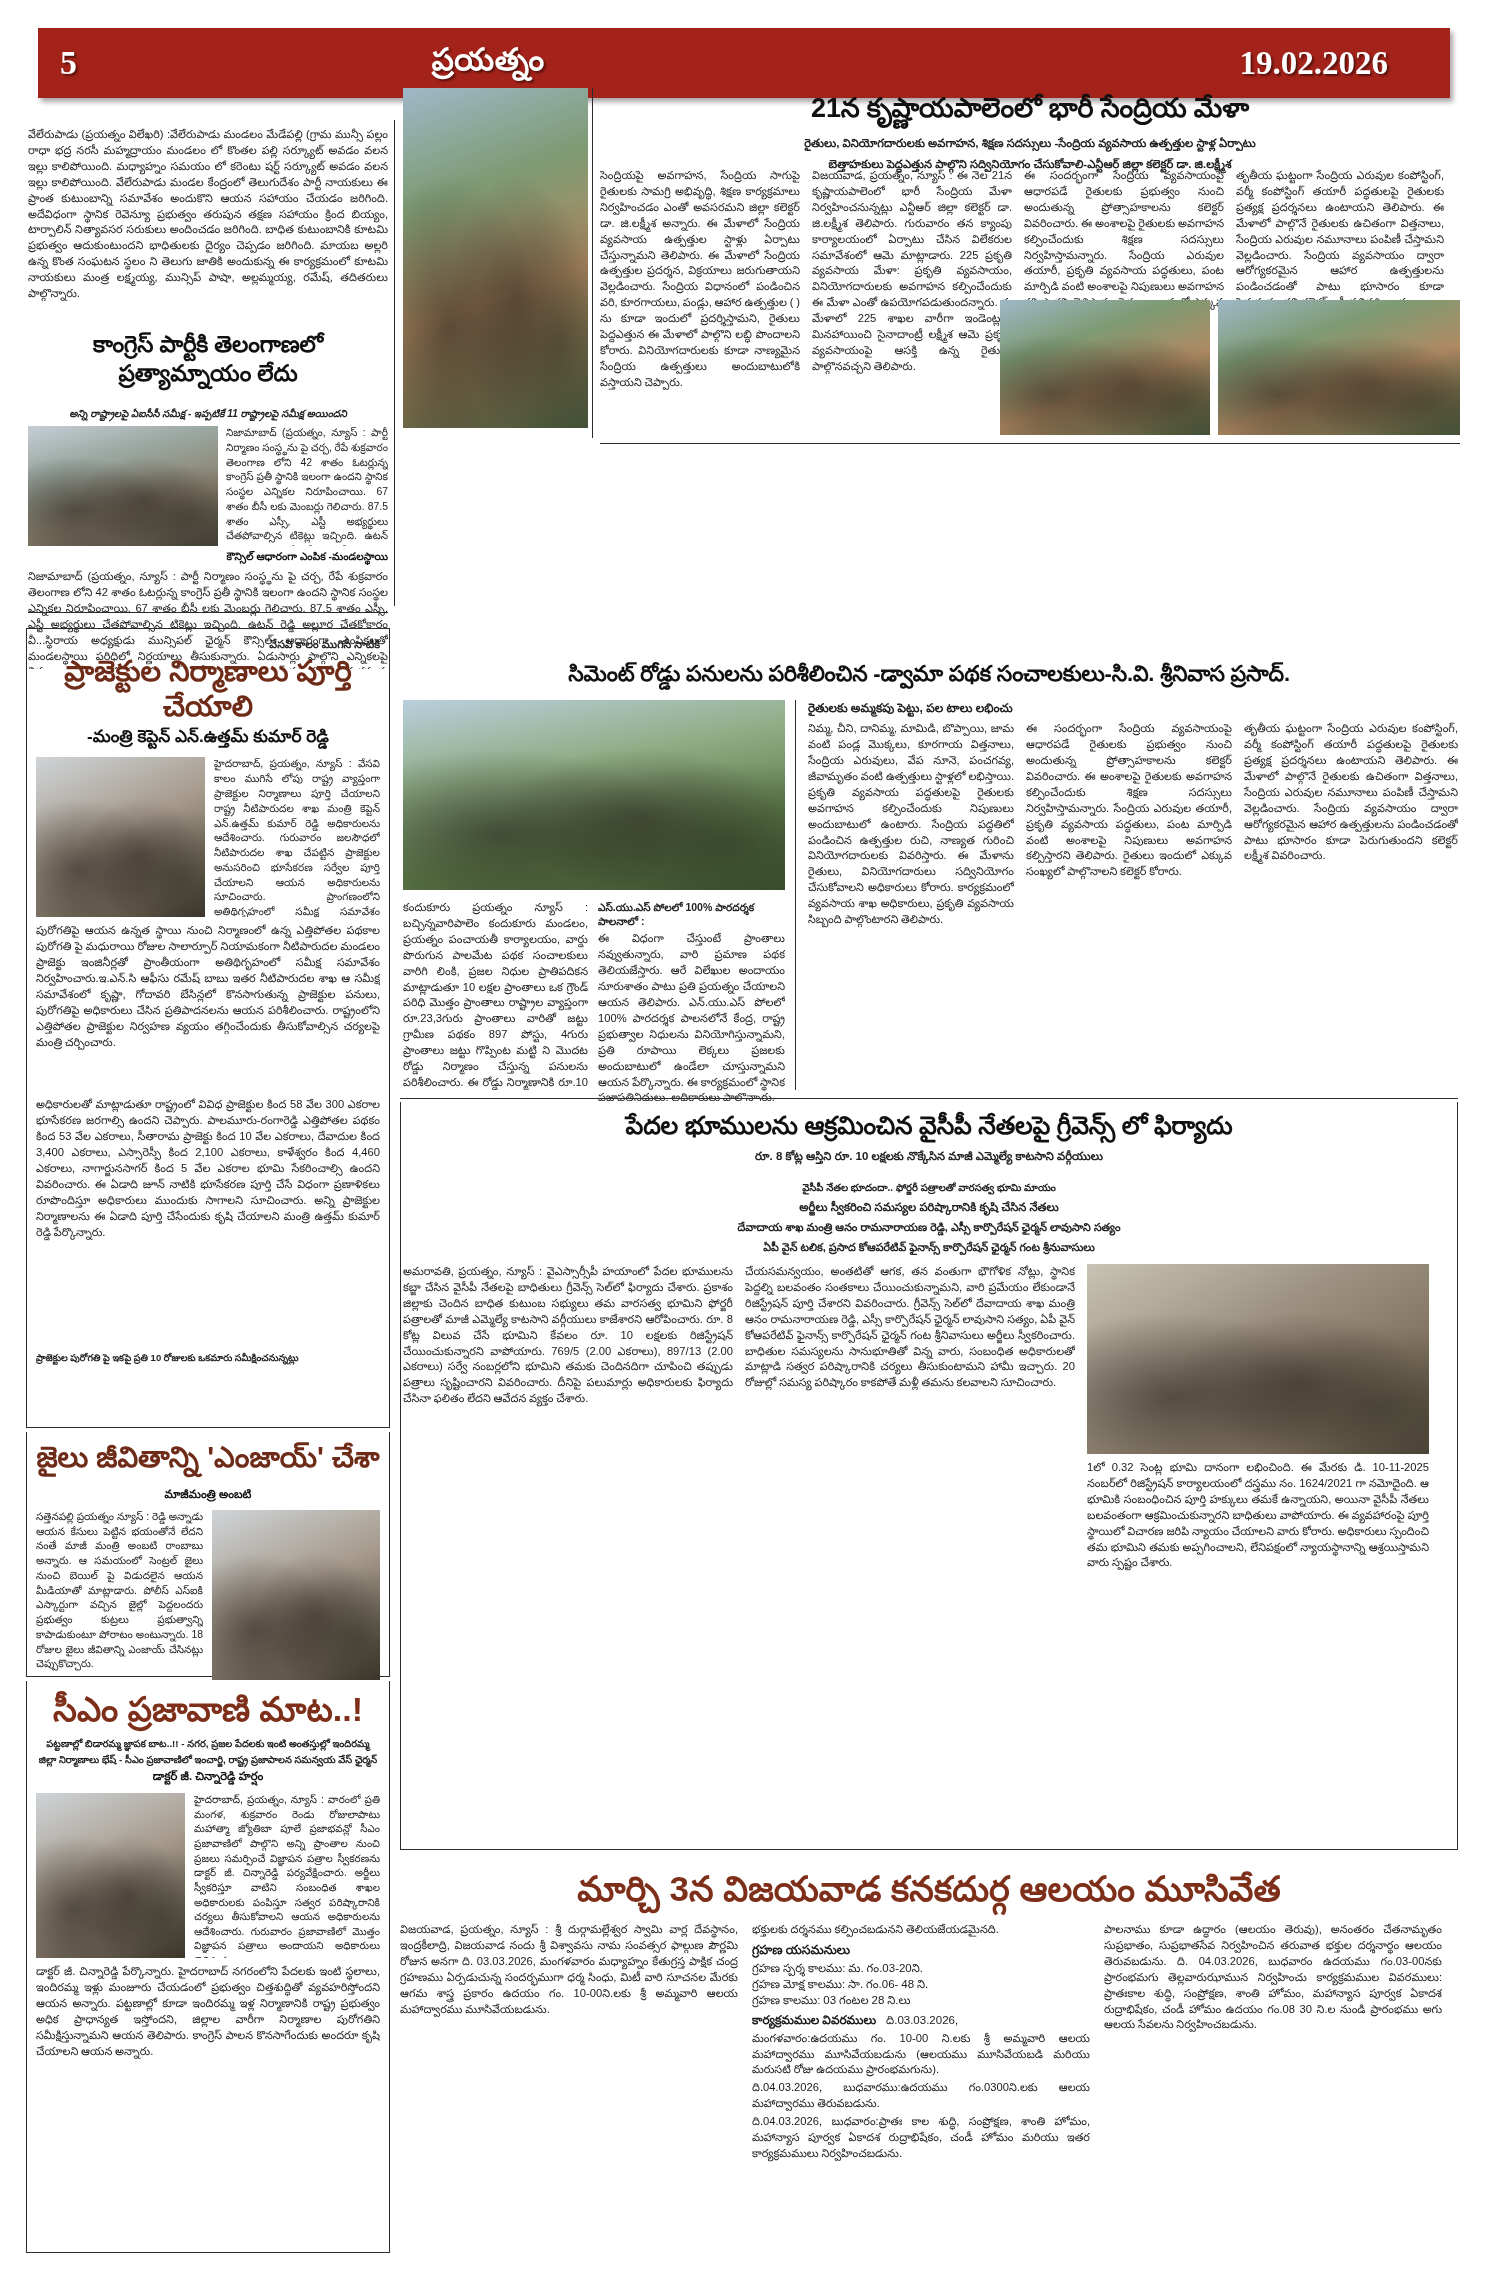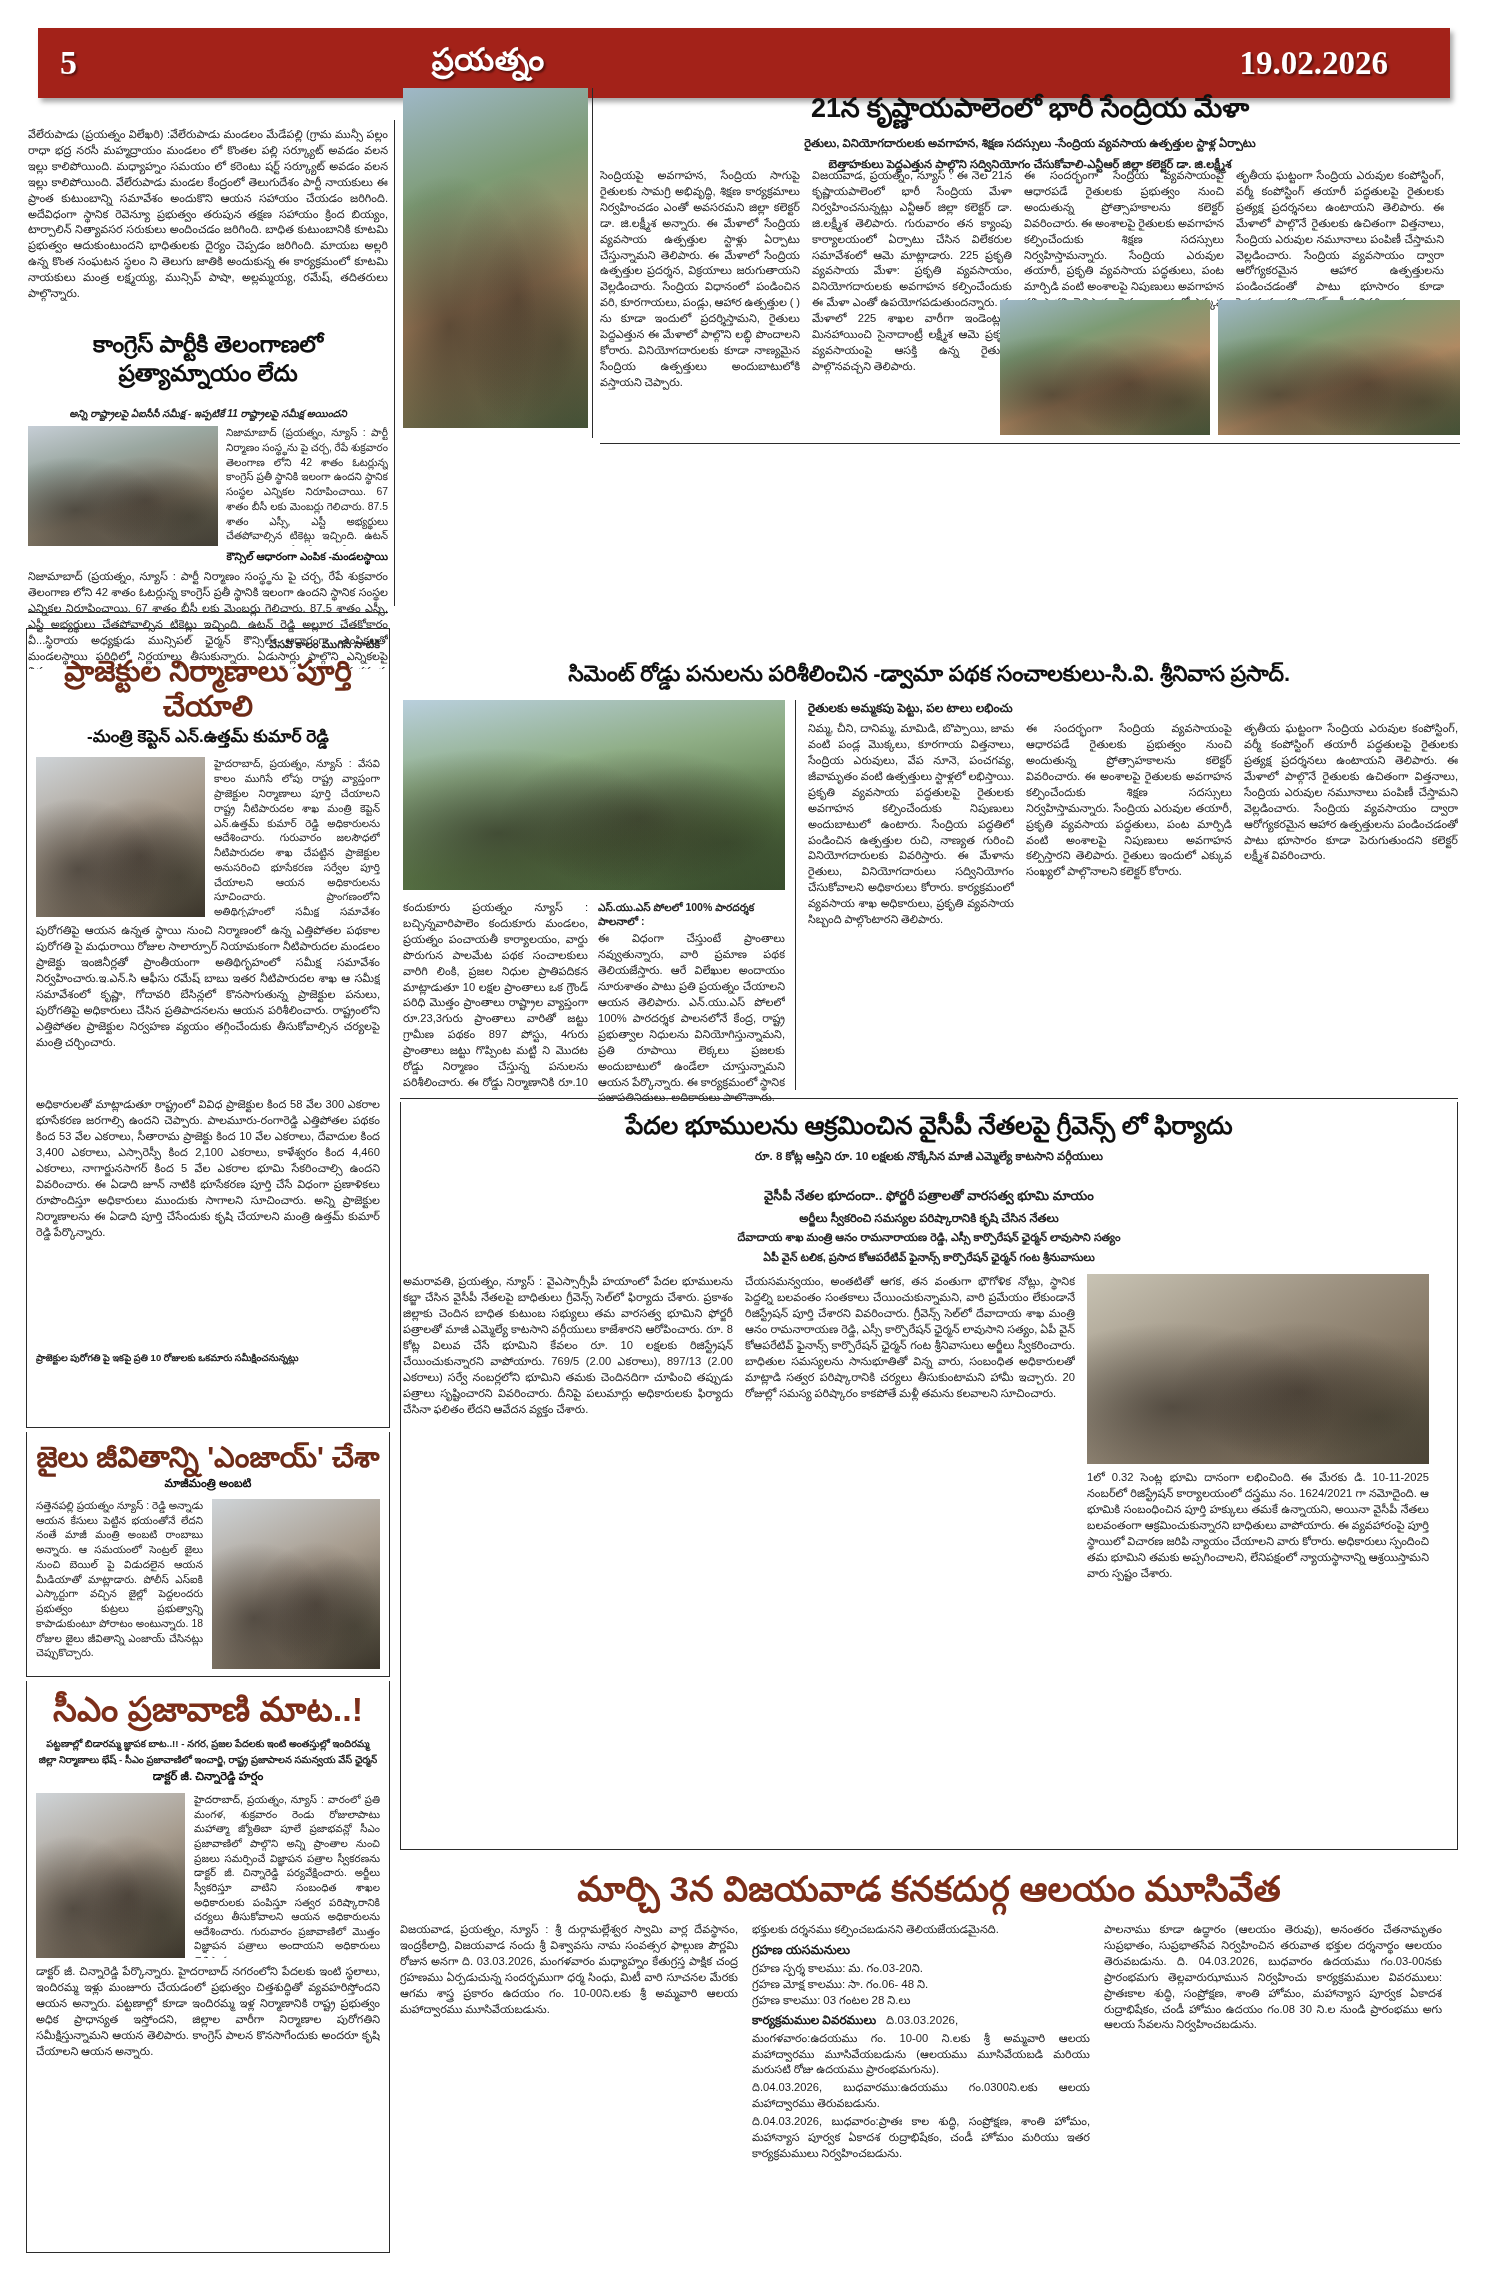--- a/index.html
+++ b/index.html
@@ -188,21 +188,21 @@
       <div class="photo portrait" style="width:170px; height:160px;"></div>
       <div class="body-txt" style="width:167px; height:160px; overflow:hidden; font-size:10.4px;">హైదరాబాద్, ప్రయత్నం, న్యూస్ : వేసవి కాలం ముగిసే లోపు రాష్ట్ర వ్యాప్తంగా ప్రాజెక్టుల నిర్మాణాలు పూర్తి చేయాలని రాష్ట్ర నీటిపారుదల శాఖ మంత్రి కెప్టెన్ ఎన్.ఉత్తమ్ కుమార్ రెడ్డి అధికారులను ఆదేశించారు. గురువారం జలసౌధలో నీటిపారుదల శాఖ చేపట్టిన ప్రాజెక్టుల అనుసరించి భూసేకరణ సర్వేల పూర్తి చేయాలని ఆయన అధికారులను సూచించారు. ప్రాంగణంలోని అతిథిగృహంలో సమీక్ష సమావేశం నిర్వహించారు. ఇ.ఎన్.సి ఆఫీసు రమేష్ బాబు ఇతర నీటిపారుదల శాఖా ఇంజినీర్లు ఈ సమీక్షా సమావేశంలో పాల్గొన్నారు.</div>
     </div>
     <div class="body-txt" style="margin-top:6px; height:170px; overflow:hidden;">పురోగతిపై ఆయన ఉన్నత స్థాయి నుంచి నిర్మాణంలో ఉన్న ఎత్తిపోతల పథకాల పురోగతి పై మధురాయి రోజుల సాలార్పూర్ నియామకంగా నీటిపారుదల మండలం ప్రాజెక్టు ఇంజినీర్లతో ప్రాంతీయంగా అతిథిగృహంలో సమీక్ష సమావేశం నిర్వహించారు.ఇ.ఎన్.సి ఆఫీసు రమేష్ బాబు ఇతర నీటిపారుదల శాఖ ఆ సమీక్ష సమావేశంలో కృష్ణా, గోదావరి బేసిన్లలో కొనసాగుతున్న ప్రాజెక్టుల పనులు, పురోగతిపై అధికారులు చేసిన ప్రతిపాదనలను ఆయన పరిశీలించారు. రాష్ట్రంలోని ఎత్తిపోతల ప్రాజెక్టుల నిర్వహణ వ్యయం తగ్గించేందుకు తీసుకోవాల్సిన చర్యలపై మంత్రి చర్చించారు.</div>
     <div class="body-txt" style="margin-top:4px; height:250px; overflow:hidden;">అధికారులతో మాట్లాడుతూ రాష్ట్రంలో వివిధ ప్రాజెక్టుల కింద 58 వేల 300 ఎకరాల భూసేకరణ జరగాల్సి ఉందని చెప్పారు. పాలమూరు-రంగారెడ్డి ఎత్తిపోతల పథకం కింద 53 వేల ఎకరాలు, సీతారామ ప్రాజెక్టు కింద 10 వేల ఎకరాలు, దేవాదుల కింద 3,400 ఎకరాలు, ఎస్సారెస్పీ కింద 2,100 ఎకరాలు, కాళేశ్వరం కింద 4,460 ఎకరాలు, నాగార్జునసాగర్ కింద 5 వేల ఎకరాల భూమి సేకరించాల్సి ఉందని వివరించారు. ఈ ఏడాది జూన్ నాటికి భూసేకరణ పూర్తి చేసే విధంగా ప్రణాళికలు రూపొందిస్తూ అధికారులు ముందుకు సాగాలని సూచించారు. అన్ని ప్రాజెక్టుల నిర్మాణాలను ఈ ఏడాది పూర్తి చేసేందుకు కృషి చేయాలని మంత్రి ఉత్తమ్ కుమార్ రెడ్డి పేర్కొన్నారు.</div>
     <div class="hl-kicker" style="margin-top:5px; font-size:9.5px; text-align:left;">ప్రాజెక్టుల పురోగతి పై ఇకపై ప్రతి 10 రోజులకు ఒకమారు సమీక్షించనున్నట్లు</div>
   </div>
 
   <div class="blk boxed" style="left:26px; top:1432px; width:364px; height:245px; padding:8px 9px; border-top:none;">
     <div class="hl-big" style="font-size:29px; color:#6e2c18;">జైలు జీవితాన్ని 'ఎంజాయ్' చేశా</div>
-    <div class="byline" style="margin-top:2px; font-size:11.5px; text-align:center;">మాజీమంత్రి అంబటి</div>
+    <div class="byline" style="margin-top:13px; font-size:11.5px; text-align:center;">మాజీమంత్రి అంబటి</div>
     <div style="display:flex; gap:9px; margin-top:6px;">
       <div class="body-txt" style="width:168px; height:170px; overflow:hidden; font-size:10.4px;">సత్తెనపల్లి ప్రయత్నం న్యూస్ : రెడ్డి అన్నాడు ఆయన కేసులు పెట్టిన భయంతోనే లేదని నంతే మాజీ మంత్రి అంబటి రాంబాబు అన్నారు. ఆ సమయంలో సెంట్రల్ జైలు నుంచి బెయిల్ పై విడుదలైన ఆయన మీడియాతో మాట్లాడారు. పోలీస్ ఎస్ఐకి ఎస్కార్టుగా వచ్చిన జైల్లో పెద్దలందరు ప్రభుత్వం కుట్రలు ప్రభుత్వాన్ని కాపాడుకుంటూ పోరాటం అంటున్నారు. 18 రోజుల జైలు జీవితాన్ని ఎంజాయ్ చేసినట్లు చెప్పుకొచ్చారు.</div>
       <div class="photo portrait" style="width:169px; height:170px;"></div>
     </div>
   </div>
 
   <div class="blk boxed" style="left:26px; top:1681px; width:364px; height:572px; padding:8px 9px; border-top:none;">
     <div class="hl-big" style="font-size:34px; color:#7d2f1a;">సీఎం ప్రజావాణి మాట..!</div>
     <div class="hl-kicker" style="margin-top:7px; font-size:9.8px;">పట్టణాల్లో బిడారమ్మ జ్ఞాపక బాట..!! - నగర, ప్రజల పేదలకు ఇంటి అంతస్తుల్లో ఇందిరమ్మ</div>
     <div class="hl-kicker" style="margin-top:3px; font-size:9.8px;">జిల్లా నిర్మాణాలు భేష్ - సీఎం ప్రజావాణిలో ఇంచార్జి, రాష్ట్ర ప్రజాపాలన సమన్వయ వేస్ ఛైర్మన్</div>
@@ -237,21 +237,21 @@
       <div class="body-txt" style="width:206px; height:370px; overflow:hidden;">ఈ సందర్భంగా సేంద్రియ వ్యవసాయంపై ఆధారపడే రైతులకు ప్రభుత్వం నుంచి అందుతున్న ప్రోత్సాహకాలను కలెక్టర్ వివరించారు. ఈ అంశాలపై రైతులకు అవగాహన కల్పించేందుకు శిక్షణ సదస్సులు నిర్వహిస్తామన్నారు. సేంద్రియ ఎరువుల తయారీ, ప్రకృతి వ్యవసాయ పద్ధతులు, పంట మార్పిడి వంటి అంశాలపై నిపుణులు అవగాహన కల్పిస్తారని తెలిపారు. రైతులు ఇందులో ఎక్కువ సంఖ్యలో పాల్గొనాలని కలెక్టర్ కోరారు.</div>
       <div class="body-txt" style="width:214px; height:370px; overflow:hidden;">తృతీయ ఘట్టంగా సేంద్రియ ఎరువుల కంపోస్టింగ్, వర్మీ కంపోస్టింగ్ తయారీ పద్ధతులపై రైతులకు ప్రత్యక్ష ప్రదర్శనలు ఉంటాయని తెలిపారు. ఈ మేళాలో పాల్గొనే రైతులకు ఉచితంగా విత్తనాలు, సేంద్రియ ఎరువుల నమూనాలు పంపిణీ చేస్తామని వెల్లడించారు. సేంద్రియ వ్యవసాయం ద్వారా ఆరోగ్యకరమైన ఆహార ఉత్పత్తులను పండించడంతో పాటు భూసారం కూడా పెరుగుతుందని కలెక్టర్ లక్ష్మీశ వివరించారు.</div>
     </div>
   </div>
 
   <div class="blk rule" style="left:400px; top:1098px; width:1058px;"></div>
 
   <div class="blk boxed" style="left:400px; top:1102px; width:1058px; height:748px; padding:8px 2px; border-top:none;">
     <div class="hl-main" style="font-size:25px;">పేదల భూములను ఆక్రమించిన వైసీపీ నేతలపై గ్రీవెన్స్ లో ఫిర్యాదు</div>
     <div class="hl-sub" style="margin-top:7px; font-size:11.5px;">రూ. 8 కోట్ల ఆస్తిని రూ. 10 లక్షలకు నొక్కేసిన మాజీ ఎమ్మెల్యే కాటసాని వర్గీయులు</div>
-    <div class="hl-sub" style="margin-top:22px; font-size:13px;">వైసీపీ నేతల భూదందా.. ఫోర్జరీ పత్రాలతో వారసత్వ భూమి మాయం</div>
+    <div class="hl-sub" style="margin-top:16px; font-size:10px;">వైసీపీ నేతల భూదందా.. ఫోర్జరీ పత్రాలతో వారసత్వ భూమి మాయం</div>
     <div class="hl-sub" style="margin-top:4px; font-size:11.5px;">అర్జీలు స్వీకరించి సమస్యల పరిష్కారానికి కృషి చేసిన నేతలు</div>
     <div class="hl-sub" style="margin-top:4px; font-size:11px;">దేవాదాయ శాఖ మంత్రి ఆనం రామనారాయణ రెడ్డి, ఎస్సీ కార్పొరేషన్ ఛైర్మన్ లావుసాని సత్యం</div>
     <div class="hl-sub" style="margin-top:4px; font-size:11px;">ఏపీ వైన్ టలిక, ప్రసాద కోఆపరేటివ్ ఫైనాన్స్ కార్పొరేషన్ ఛైర్మన్ గంట శ్రీనువాసులు</div>
 
     <div style="display:flex; gap:12px; margin-top:8px;">
       <div class="body-txt" style="width:330px; height:600px; overflow:hidden;">అమరావతి, ప్రయత్నం, న్యూస్ : వైఎస్సార్సీపీ హయాంలో పేదల భూములను కబ్జా చేసిన వైసీపీ నేతలపై బాధితులు గ్రీవెన్స్ సెల్‌లో ఫిర్యాదు చేశారు. ప్రకాశం జిల్లాకు చెందిన బాధిత కుటుంబ సభ్యులు తమ వారసత్వ భూమిని ఫోర్జరీ పత్రాలతో మాజీ ఎమ్మెల్యే కాటసాని వర్గీయులు కాజేశారని ఆరోపించారు. రూ. 8 కోట్ల విలువ చేసే భూమిని కేవలం రూ. 10 లక్షలకు రిజిస్ట్రేషన్ చేయించుకున్నారని వాపోయారు. 769/5 (2.00 ఎకరాలు), 897/13 (2.00 ఎకరాలు) సర్వే నంబర్లలోని భూమిని తమకు చెందినదిగా చూపించి తప్పుడు పత్రాలు సృష్టించారని వివరించారు. దీనిపై పలుమార్లు అధికారులకు ఫిర్యాదు చేసినా ఫలితం లేదని ఆవేదన వ్యక్తం చేశారు.</div>
       <div class="body-txt" style="width:330px; height:600px; overflow:hidden;">చేయసమన్వయం, అంతటితో ఆగక, తన వంతుగా భౌగోళిక నోట్లు, స్థానిక పెద్దల్ని బలవంతం సంతకాలు చేయించుకున్నామని, వారి ప్రమేయం లేకుండానే రిజిస్ట్రేషన్ పూర్తి చేశారని వివరించారు. గ్రీవెన్స్ సెల్‌లో దేవాదాయ శాఖ మంత్రి ఆనం రామనారాయణ రెడ్డి, ఎస్సీ కార్పొరేషన్ ఛైర్మన్ లావుసాని సత్యం, ఏపీ వైన్ కోఆపరేటివ్ ఫైనాన్స్ కార్పొరేషన్ ఛైర్మన్ గంట శ్రీనివాసులు అర్జీలు స్వీకరించారు. బాధితుల సమస్యలను సానుభూతితో విన్న వారు, సంబంధిత అధికారులతో మాట్లాడి సత్వర పరిష్కారానికి చర్యలు తీసుకుంటామని హామీ ఇచ్చారు. 20 రోజుల్లో సమస్య పరిష్కారం కాకపోతే మళ్లీ తమను కలవాలని సూచించారు.</div>
       <div style="width:342px;">
         <div class="photo indoor" style="width:342px; height:190px;"></div>
         <div class="body-txt" style="height:402px; overflow:hidden; margin-top:6px;">1లో 0.32 సెంట్ల భూమి దానంగా లభించింది. ఈ మేరకు డి. 10-11-2025 నంబర్‌లో రిజిస్ట్రేషన్ కార్యాలయంలో దస్త్రము నం. 1624/2021 గా నమోదైంది. ఆ భూమికి సంబంధించిన పూర్తి హక్కులు తమకే ఉన్నాయని, అయినా వైసీపీ నేతలు బలవంతంగా ఆక్రమించుకున్నారని బాధితులు వాపోయారు. ఈ వ్యవహారంపై పూర్తి స్థాయిలో విచారణ జరిపి న్యాయం చేయాలని వారు కోరారు. అధికారులు స్పందించి తమ భూమిని తమకు అప్పగించాలని, లేనిపక్షంలో న్యాయస్థానాన్ని ఆశ్రయిస్తామని వారు స్పష్టం చేశారు.</div>

